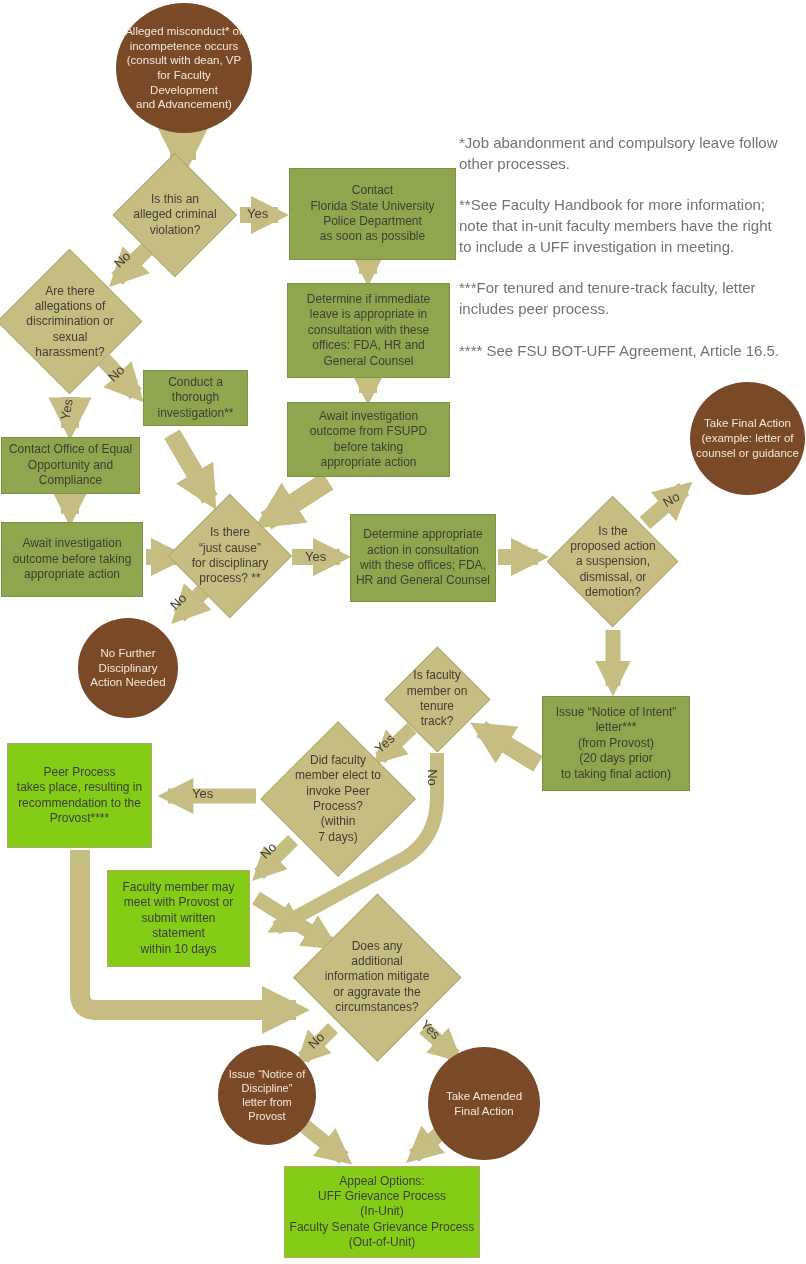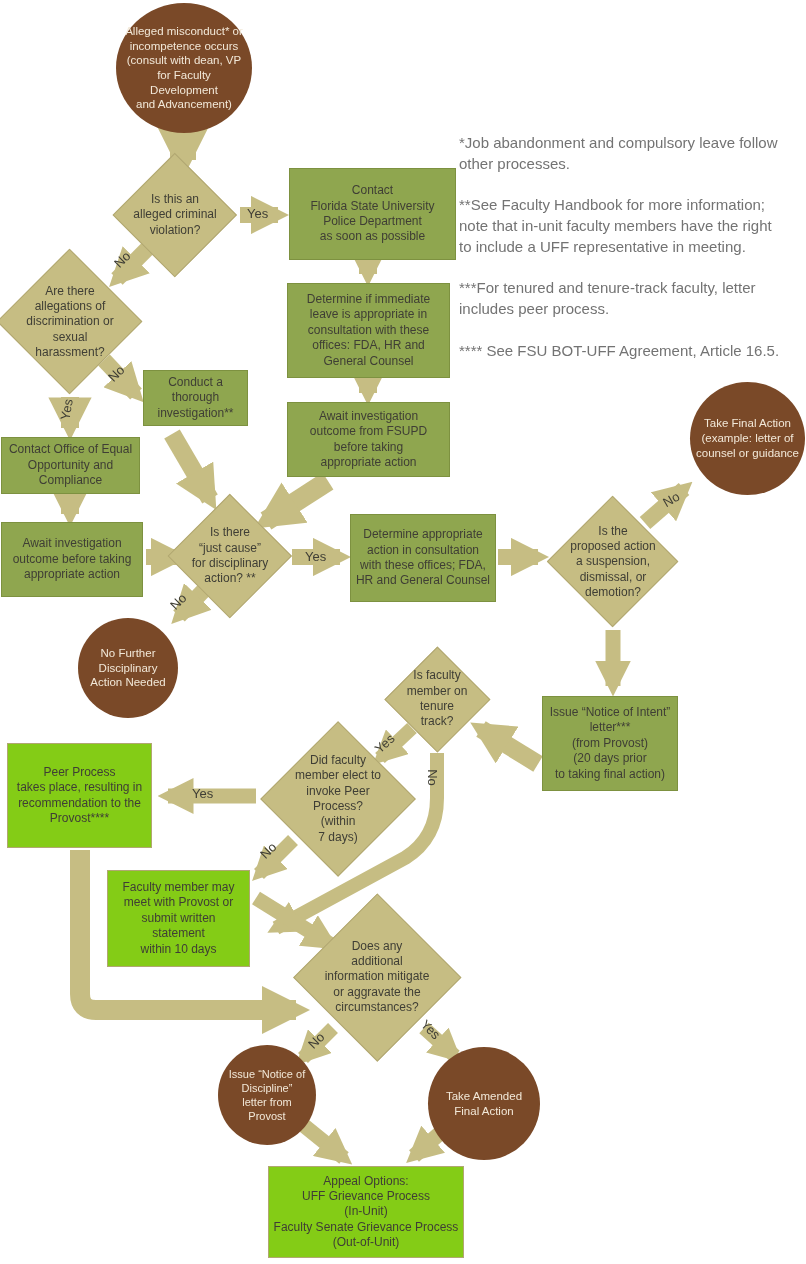--- a/index.html
+++ b/index.html
@@ -124,21 +124,21 @@
 allegations of
 discrimination or
 sexual
 harassment?</div>
   </div>
   <div class="diamond" style="left:168px;top:494px;width:124px;height:124px;">
     <div class="dshape"></div>
     <div class="dtext">Is there
 “just cause”
 for disciplinary
-action? **</div>
+process? **</div>
   </div>
   <div class="diamond" style="left:547px;top:496px;width:132px;height:132px;">
     <div class="dshape"></div>
     <div class="dtext">Is the
 proposed action
 a suspension,
 dismissal, or
 demotion?</div>
   </div>
   <div class="diamond" style="left:384px;top:646px;width:106px;height:106px;">
@@ -199,42 +199,42 @@
     <div class="node-text">Await investigation
 outcome before taking
 appropriate action</div>
   </div>
   <div class="box green" style="left:350px;top:514px;width:146px;height:88px;">
     <div class="node-text">Determine appropriate
 action in consultation
 with these offices; FDA,
 HR and General Counsel</div>
   </div>
-  <div class="box green" style="left:542px;top:696px;width:136px;height:95px;">
+  <div class="box green" style="left:542px;top:696px;width:148px;height:95px;">
     <div class="node-text">Issue “Notice of Intent”
 letter***
 (from Provost)
 (20 days prior
 to taking final action)</div>
   </div>
 
   <div class="box tanbox" style="left:7px;top:743px;width:145px;height:105px;">
     <div class="node-text">Peer Process
 takes place, resulting in
 recommendation to the
 Provost****</div>
   </div>
   <div class="box tanbox" style="left:107px;top:870px;width:143px;height:97px;">
     <div class="node-text">Faculty member may
 meet with Provost or
 submit written
 statement
 within 10 days</div>
   </div>
-  <div class="box tanbox" style="left:268px;top:1166px;width:196px;height:92px;">
+  <div class="box tanbox" style="left:284px;top:1166px;width:196px;height:92px;">
     <div class="node-text">Appeal Options:
 UFF Grievance Process
 (In-Unit)
 Faculty Senate Grievance Process
 (Out-of-Unit)</div>
   </div>
 
   <span class="flabel" style="left:247px;top:206px;">Yes</span>
   <span class="flabel" style="left:114px;top:252px;transform:rotate(-45deg);">No</span>
   <span class="flabel" style="left:108px;top:366px;transform:rotate(-45deg);">No</span>
@@ -247,19 +247,19 @@
   <span class="flabel" style="left:192px;top:786px;">Yes</span>
   <span class="flabel" style="left:260px;top:843px;transform:rotate(-45deg);">No</span>
   <span class="flabel" style="left:308px;top:1033px;transform:rotate(-45deg);">No</span>
   <span class="flabel" style="left:420px;top:1022px;transform:rotate(45deg);">Yes</span>
 
   <div class="footnotes">
     <p>*Job abandonment and compulsory leave follow
 other processes.</p>
     <p>**See Faculty Handbook for more information;
 note that in-unit faculty members have the right
-to include a UFF representative in meeting.</p>
+to include a UFF investigation in meeting.</p>
     <p>***For tenured and tenure-track faculty, letter
 includes peer process.</p>
     <p>**** See FSU BOT-UFF Agreement, Article 16.5.</p>
   </div>
 
 </div>
 
 </body></html>

